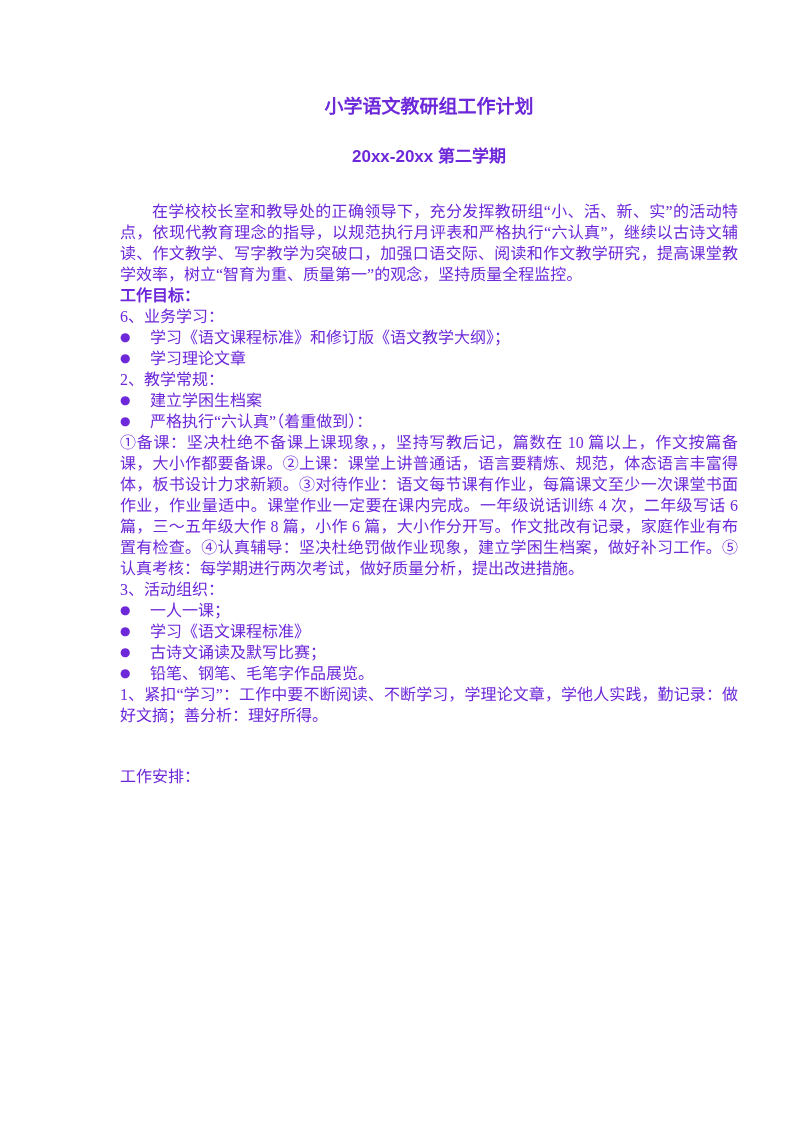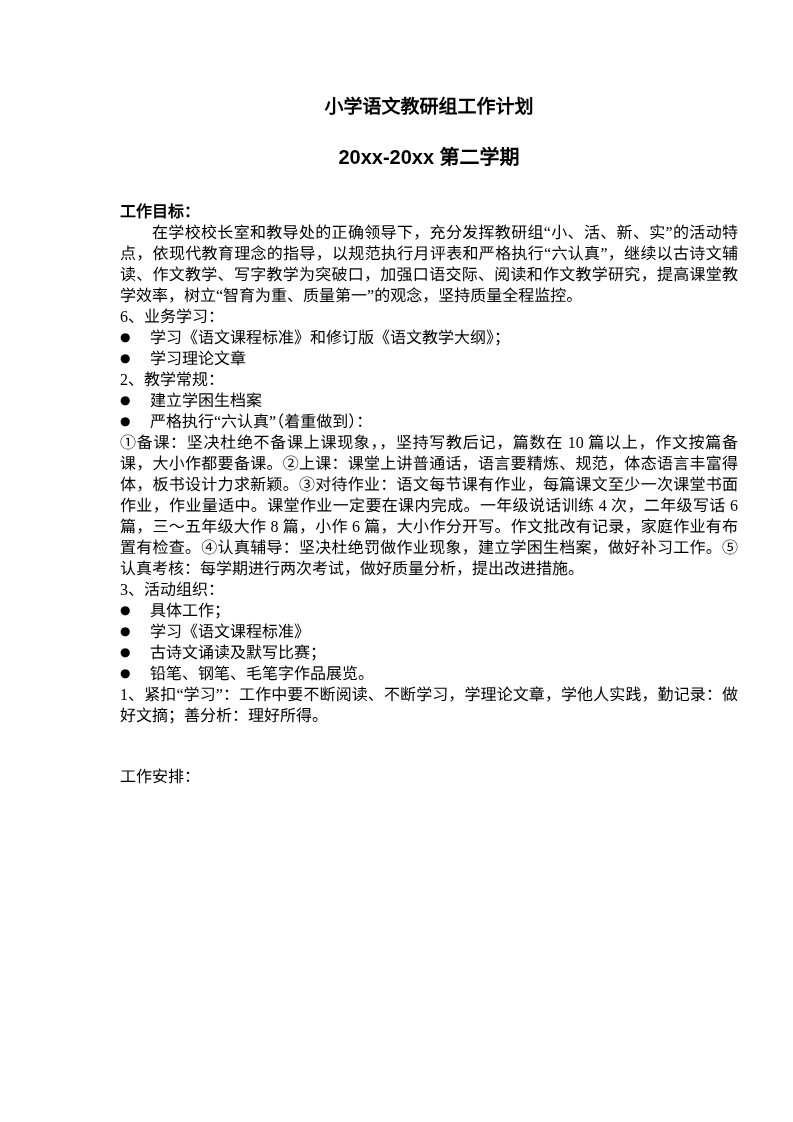--- a/index.html
+++ b/index.html
@@ -7,32 +7,32 @@
   .page {
     position: relative;
     width: 793px;
     height: 1122px;
     margin: 0 auto;
     background: #ffffff;
     box-sizing: border-box;
     padding: 94px 55px 0 120px;
     overflow: hidden;
     font-family: "Liberation Serif", "DejaVu Serif", serif;
-    color: #000000;
+    color: #6d28d9;
   }
   .doc-title {
     text-align: center;
     font-weight: bold;
     font-size: 19px;
     line-height: 26px;
   }
   .doc-subtitle {
     text-align: center;
     font-weight: bold;
-    font-size: 20px;
+    font-size: 17px;
     line-height: 22px;
     margin-top: 26px;
     font-family: "Liberation Sans", "DejaVu Sans", sans-serif;
   }
   .content {
     margin-top: 33px;
     font-size: 16px;
     line-height: 21px;
   }
   .blk { margin: 0; }
@@ -52,22 +52,22 @@
 </head>
 <body>
 
 <div class="page">
 
   <div class="doc-title">小学语文教研组工作计划</div>
   <div class="doc-subtitle">20xx-20xx 第二学期</div>
 
   <div class="content">
 
+    <div class="blk para-indent">在学校校长室和教导处的正确领导下，充分发挥教研组“小、活、新、实”的活动特点，依现代教育理念的指导，以规范执行月评表和严格执行“六认真”，继续以古诗文辅读、作文教学、写字教学为突破口，加强口语交际、阅读和作文教学研究，提高课堂教学效率，树立“智育为重、质量第一”的观念，坚持质量全程监控。</div>
     <div class="blk h-bold">工作目标：</div>
-    <div class="blk para-indent">在学校校长室和教导处的正确领导下，充分发挥教研组“小、活、新、实”的活动特点，依现代教育理念的指导，以规范执行月评表和严格执行“六认真”，继续以古诗文辅读、作文教学、写字教学为突破口，加强口语交际、阅读和作文教学研究，提高课堂教学效率，树立“智育为重、质量第一”的观念，坚持质量全程监控。</div>
 
 
     <div class="blk">6、业务学习：</div>
 
     <div class="blk bullet">
       <span class="marker">●</span>
       <span class="btxt">学习《语文课程标准》和修订版《语文教学大纲》；</span>
     </div>
     <div class="blk bullet">
       <span class="marker">●</span>
@@ -84,21 +84,21 @@
       <span class="marker">●</span>
       <span class="btxt">严格执行“六认真”（着重做到）：</span>
     </div>
 
     <div class="blk para">①备课：坚决杜绝不备课上课现象，，坚持写教后记，篇数在 10 篇以上，作文按篇备课，大小作都要备课。②上课：课堂上讲普通话，语言要精炼、规范，体态语言丰富得体，板书设计力求新颖。③对待作业：语文每节课有作业，每篇课文至少一次课堂书面作业，作业量适中。课堂作业一定要在课内完成。一年级说话训练 4 次，二年级写话 6 篇，三～五年级大作 8 篇，小作 6 篇，大小作分开写。作文批改有记录，家庭作业有布置有检查。④认真辅导：坚决杜绝罚做作业现象，建立学困生档案，做好补习工作。⑤认真考核：每学期进行两次考试，做好质量分析，提出改进措施。</div>
 
     <div class="blk">3、活动组织：</div>
 
     <div class="blk bullet">
       <span class="marker">●</span>
-      <span class="btxt">具体工作；</span>
+      <span class="btxt">一人一课；</span>
     </div>
     <div class="blk bullet">
       <span class="marker">●</span>
       <span class="btxt">学习《语文课程标准》</span>
     </div>
     <div class="blk bullet">
       <span class="marker">●</span>
       <span class="btxt">古诗文诵读及默写比赛；</span>
     </div>
     <div class="blk bullet">

